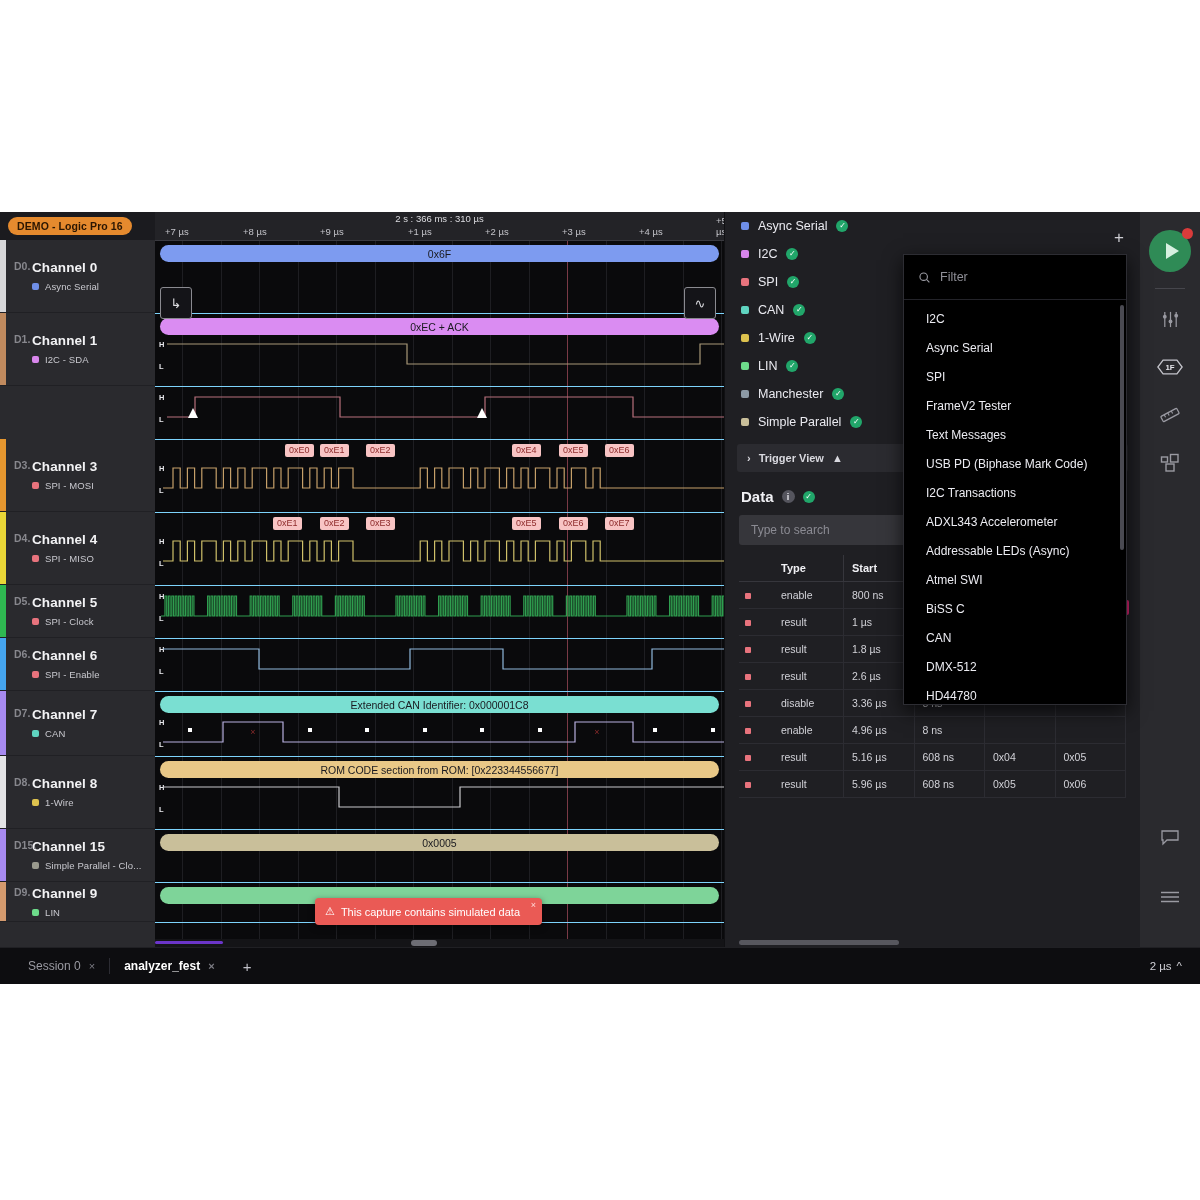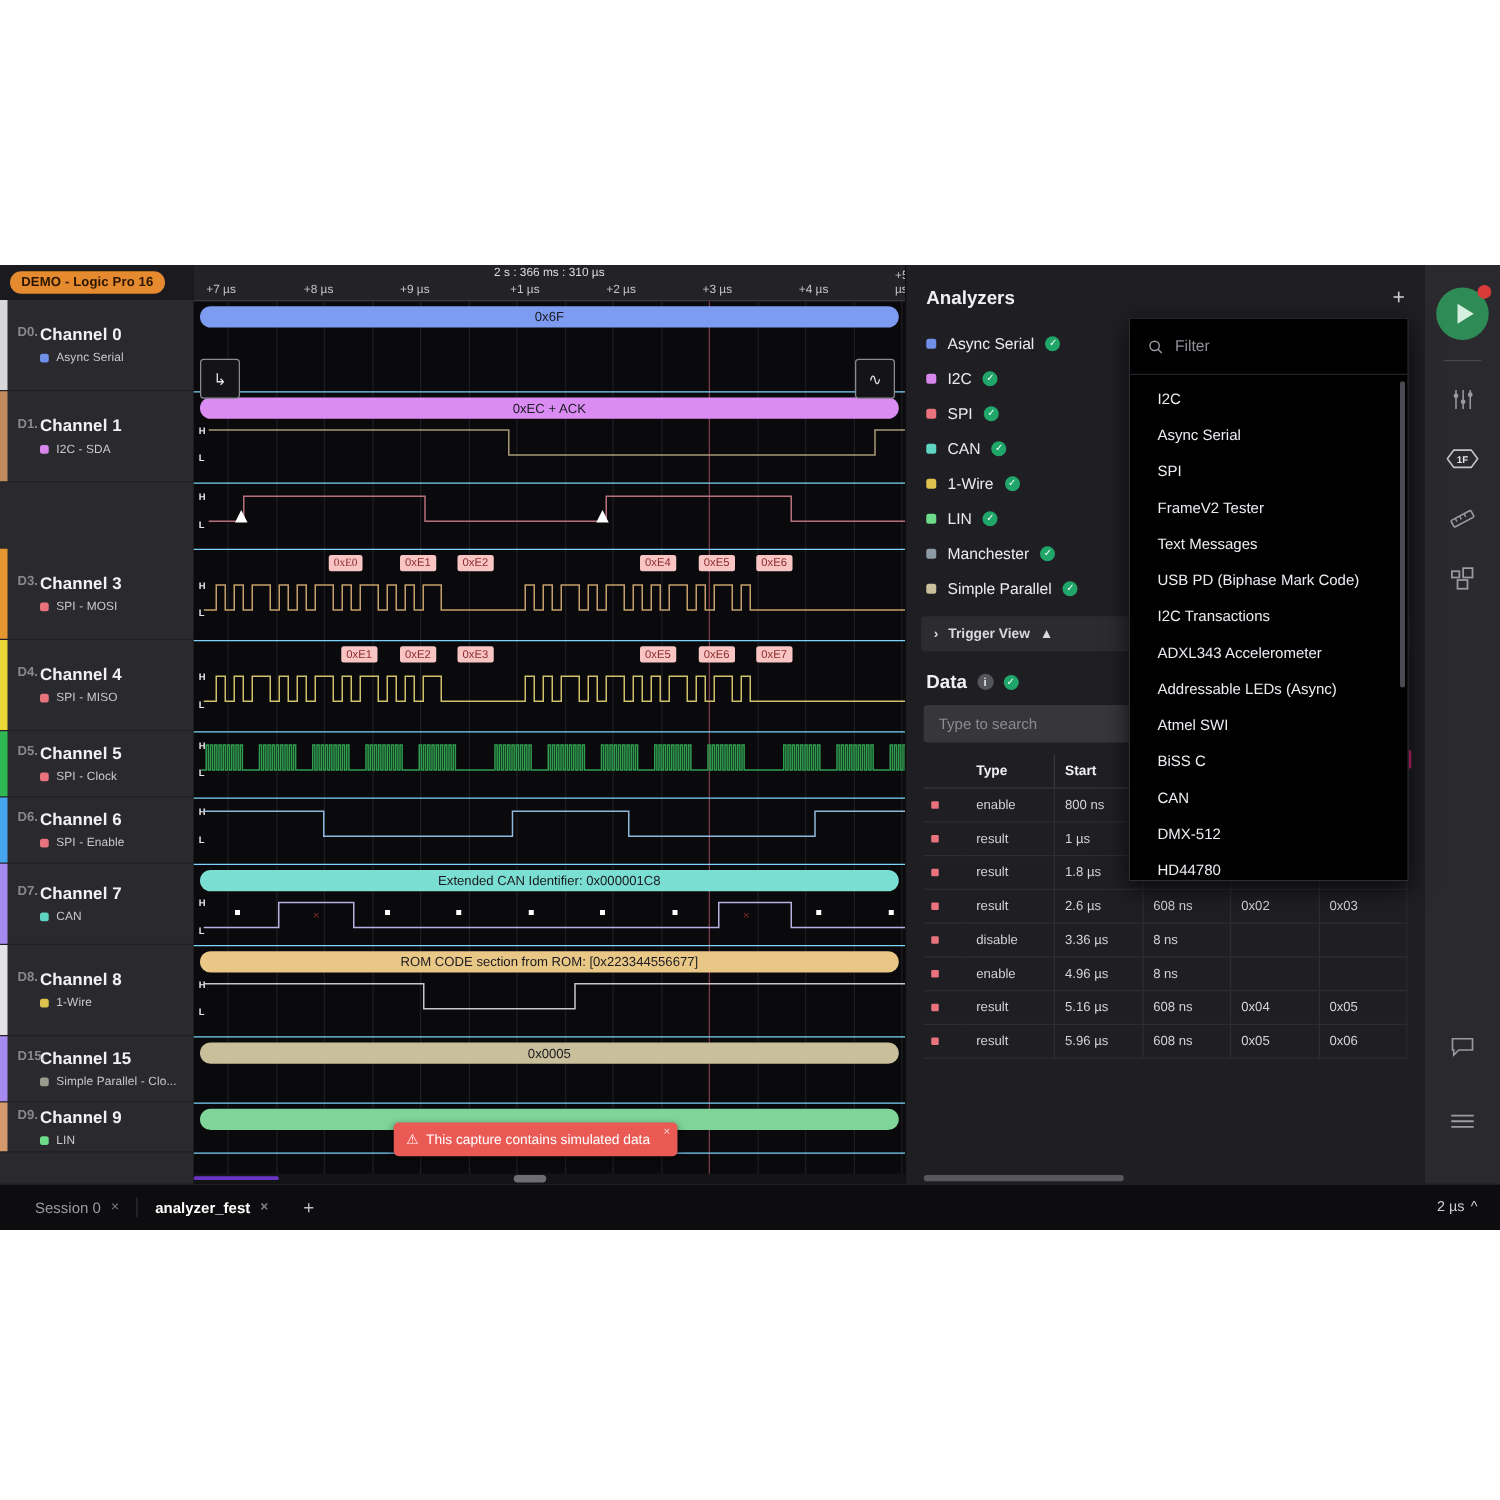--- a/index.html
+++ b/index.html
@@ -266,21 +266,21 @@
             <div class="wrow" style="top: 146px; height: 53px;">
               <div class="hl" style="top: 6px;">H</div>
               <div class="hl" style="top: 28px;">L</div>
               <svg width="575" height="53" style="position: absolute; left: 0px; top: 0px; pointer-events: none;">
                 <path d="M 12 30 L 40 30 L 40 10 L 185 10 L 185 30 L 330 30 L 330 10 L 478 10 L 478 30 L 572 30" stroke="#b8707c" fill="none" stroke-width="1.2"></path>
                 <polygon points="33,31 43,31 38,21" fill="#ffffff"></polygon>
                 <polygon points="322,31 332,31 327,21" fill="#ffffff"></polygon>
               </svg>
             </div>
             <div class="wrow" style="top: 199px; height: 73px;">
-              <div class="hexlab" style="left: 108px; top: 4px; font-family: Liberation Serif, serif;">0xE0</div>
+              <div class="hexlab" style="left: 130px; top: 4px;">0xE0</div>
               <div class="hexlab" style="left: 165px; top: 4px;">0xE1</div>
               <div class="hexlab" style="left: 211px; top: 4px;">0xE2</div>
               <div class="hexlab" style="left: 357px; top: 4px;">0xE4</div>
               <div class="hexlab" style="left: 404px; top: 4px;">0xE5</div>
               <div class="hexlab" style="left: 450px; top: 4px;">0xE6</div>
               <div class="hl" style="top: 24px;">H</div>
               <div class="hl" style="top: 46px;">L</div>
               <svg width="575" height="73" style="position: absolute; left: 0px; top: 0px; pointer-events: none;">
                 <path d="M 8 48 L 18 48 L 18 28 L 25.2 28 L 25.2 48 L 32.4 48 L 32.4 28 L 39.6 28 L 39.6 48 L 46.800000000000004 48 L 46.800000000000004 28 L 54.00000000000001 28 L 54.00000000000001 28 L 61.20000000000001 28 L 61.20000000000001 48 L 68.4 48 L 68.4 28 L 75.60000000000001 28 L 75.60000000000001 48 L 82.80000000000001 48 L 82.80000000000001 28 L 90.00000000000001 28 L 90.00000000000001 48 L 97.20000000000002 48 L 97.20000000000002 28 L 104.40000000000002 28 L 104.40000000000002 28 L 111.60000000000002 28 L 111.60000000000002 48 L 118.80000000000003 48 L 118.80000000000003 28 L 126.00000000000003 28 L 126.00000000000003 48 L 133.20000000000002 48 L 133.20000000000002 28 L 140.4 28 L 140.4 28 L 147.6 28 L 147.6 48 L 154.79999999999998 48 L 154.79999999999998 28 L 161.99999999999997 28 L 161.99999999999997 48 L 169.19999999999996 48 L 169.19999999999996 28 L 176.39999999999995 28 L 176.39999999999995 48 L 183.59999999999994 48 L 183.59999999999994 28 L 190.79999999999993 28 L 190.79999999999993 28 L 197.99999999999991 28 L 197.99999999999991 48 L 233.1999999999999 48 L 233.1999999999999 48 L 265.19999999999993 48 L 265.19999999999993 28 L 272.3999999999999 28 L 272.3999999999999 48 L 279.5999999999999 48 L 279.5999999999999 28 L 286.7999999999999 28 L 286.7999999999999 48 L 293.9999999999999 48 L 293.9999999999999 28 L 301.1999999999999 28 L 301.1999999999999 28 L 308.39999999999986 28 L 308.39999999999986 48 L 315.59999999999985 48 L 315.59999999999985 28 L 322.79999999999984 28 L 322.79999999999984 48 L 329.99999999999983 48 L 329.99999999999983 28 L 337.1999999999998 28 L 337.1999999999998 28 L 344.3999999999998 28 L 344.3999999999998 48 L 351.5999999999998 48 L 351.5999999999998 28 L 358.7999999999998 28 L 358.7999999999998 48 L 365.9999999999998 48 L 365.9999999999998 28 L 373.19999999999976 28 L 373.19999999999976 48 L 380.39999999999975 48 L 380.39999999999975 28 L 387.59999999999974 28 L 387.59999999999974 28 L 394.7999999999997 28 L 394.7999999999997 48 L 401.9999999999997 48 L 401.9999999999997 28 L 409.1999999999997 28 L 409.1999999999997 48 L 416.3999999999997 48 L 416.3999999999997 28 L 423.5999999999997 28 L 423.5999999999997 28 L 430.79999999999967 28 L 430.79999999999967 48 L 437.99999999999966 48 L 437.99999999999966 28 L 445.19999999999965 28 L 445.19999999999965 48 L 572 48" stroke="#c6a06a" fill="none" stroke-width="1.2"></path>
               </svg>
@@ -355,21 +355,20 @@
           <span class="x">×</span>
         </div>
         <div id="hscroll">
           <div class="pl" style="left:0;width:68px;"></div>
           <div class="thumb" style="left:256px;width:26px;"></div>
         </div>
       </div>
     </div>
 
     <div id="rpane">
-      <h2>Analyzers</h2>
       <div id="addbtn">+</div>
       <div id="anzlist">
           <div class="anz">
             <span class="sq" style="background: rgb(111, 143, 232);"></span>
             <span class="nm">Async Serial</span>
             <span class="chk">✓</span>
           </div>
           <div class="anz">
             <span class="sq" style="background: rgb(216, 134, 236);"></span>
             <span class="nm">I2C</span>

